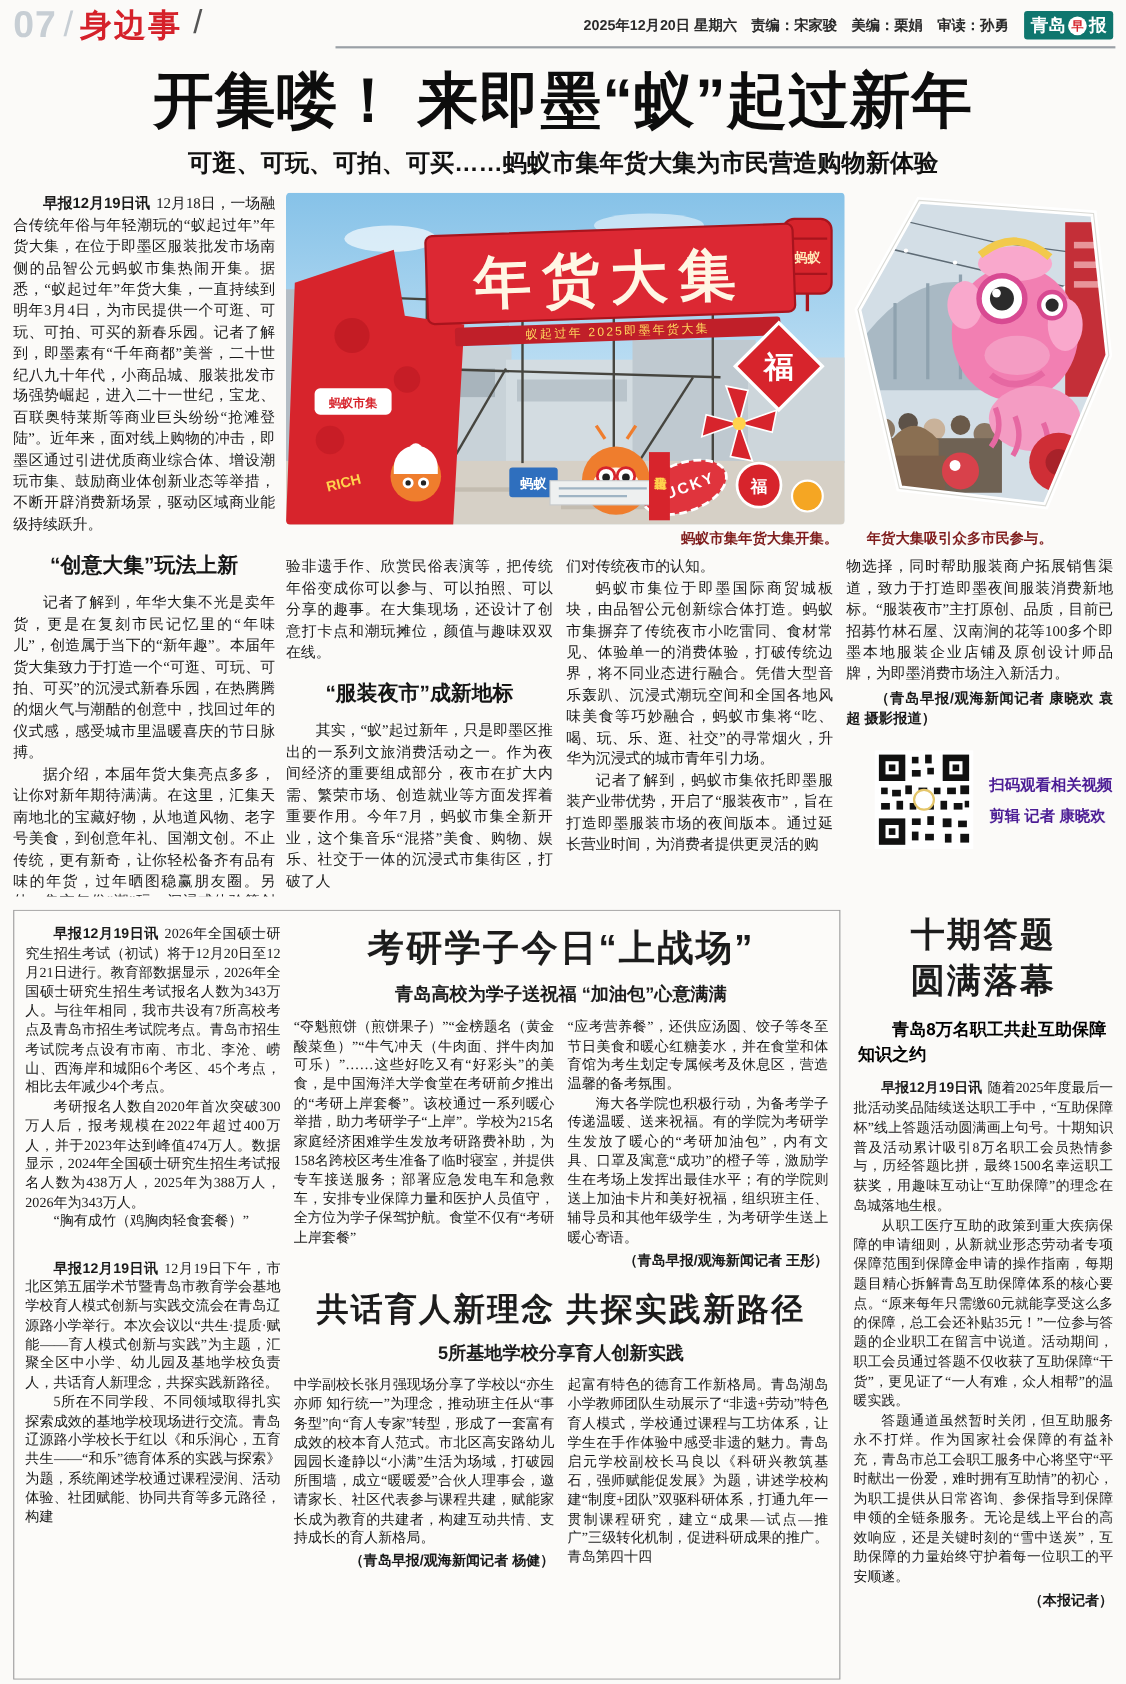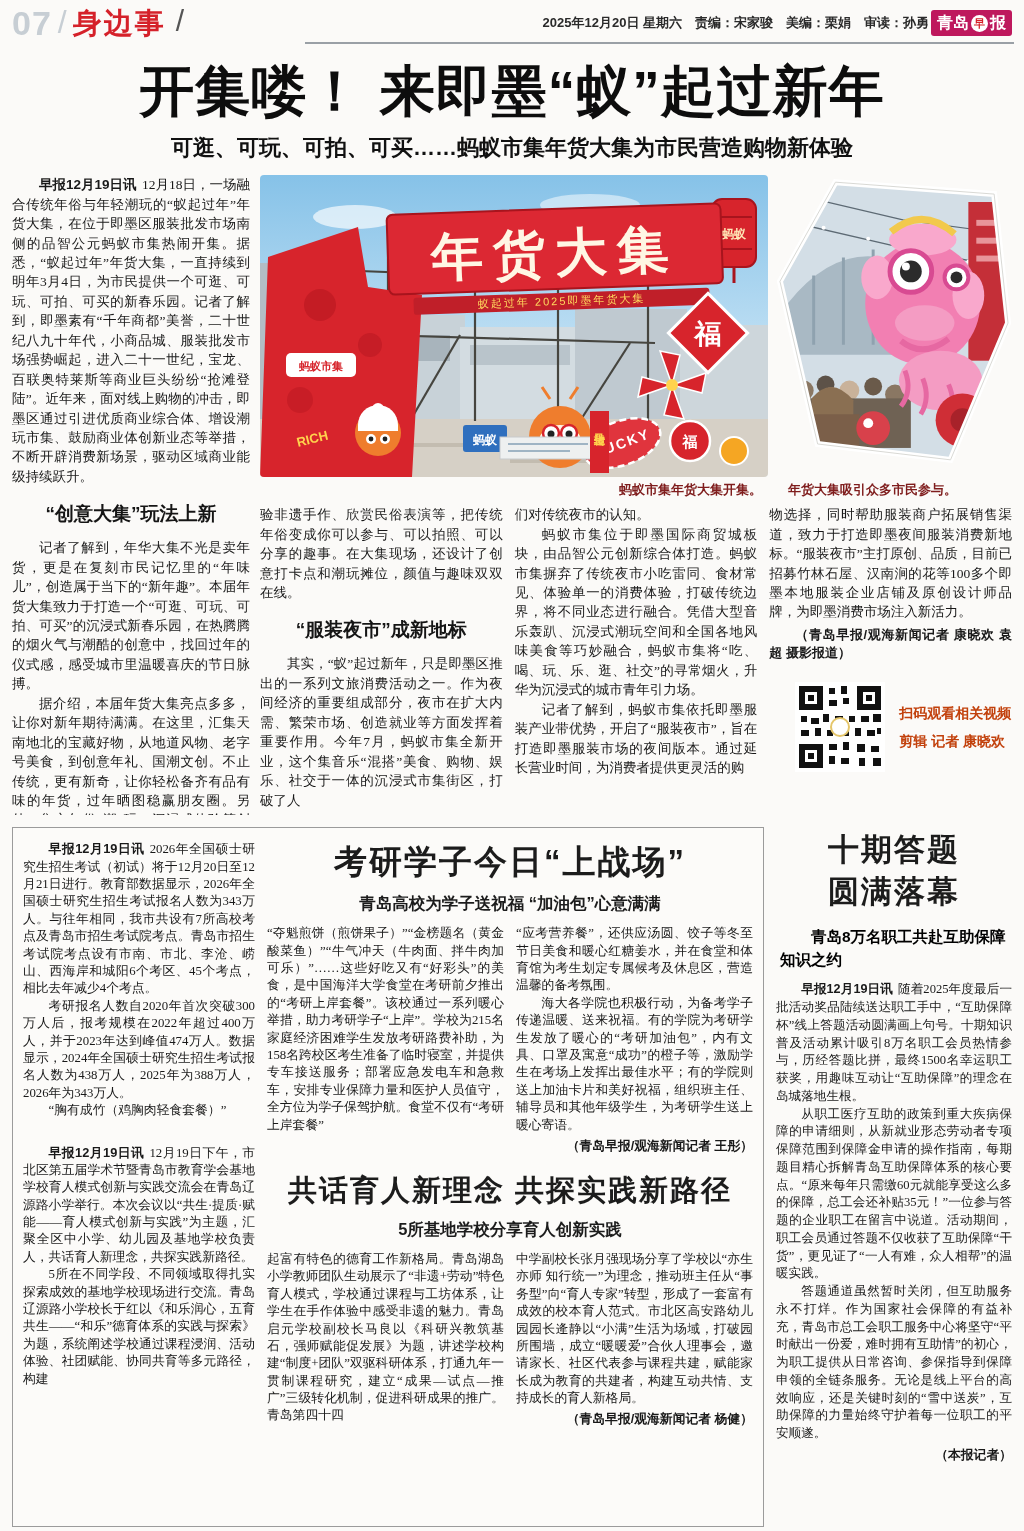--- a/index.html
+++ b/index.html
@@ -6,23 +6,23 @@
   html,body{width:1024px;height:1531px}
   body{background:#fbfaf8;color:#191919;font-family:"Liberation Serif",serif;overflow:hidden;position:relative}
 
   
   .hdr{position:relative;height:48px;padding:4px 12px 0}
   .pgnum{font-family:"Liberation Sans",sans-serif;font-size:34px;font-weight:700;color:#c7ced4;letter-spacing:1px}
   .slash-gray{font-family:"Liberation Sans",sans-serif;font-size:32px;color:#c7ced4;margin:0 6px;font-weight:400}
   .section-title{font-family:"Liberation Sans",sans-serif;font-size:29px;font-weight:900;color:#d5212a;letter-spacing:2px}
   .slash-dark{font-family:"Liberation Sans",sans-serif;font-size:30px;color:#555;margin-left:10px;font-weight:300}
   .hdr-left{display:flex;align-items:flex-start}
-  .hdr-right{position:absolute;right:12px;top:10px;display:flex;align-items:center;gap:2px}
+  .hdr-right{position:absolute;right:12px;top:10px;display:flex;align-items:center;gap:14px}
   .date-info{font-family:"Liberation Sans",sans-serif;font-size:13px;font-weight:700;color:#2a2a2a}
-  .masthead{background:#be185d;color:#fff;font-family:"Liberation Sans",sans-serif;font-weight:900;font-size:16px;height:26px;padding:0 6px;border-radius:3px;display:flex;align-items:center;gap:2px}
+  .masthead{background:#0f766e;color:#fff;font-family:"Liberation Sans",sans-serif;font-weight:900;font-size:16px;height:26px;padding:0 6px;border-radius:3px;display:flex;align-items:center;gap:2px}
   .masthead .circ{background:#fff;color:#d5212a;width:17px;height:17px;border-radius:50%;font-size:11px;display:flex;align-items:center;justify-content:center;font-weight:900}
   .hdr-line{position:absolute;left:305px;right:10px;top:42px;height:2px;background:#9aa0a6}
 
   
   .main-headline{text-align:center;font-family:"Liberation Sans",sans-serif;font-weight:900;font-size:55px;letter-spacing:1px;color:#0d0d0d;margin-top:12px;line-height:1.15}
   .main-subhead{text-align:center;font-family:"Liberation Sans",sans-serif;font-weight:700;font-size:22px;color:#111;margin:10px 0 12px}
 
   
   .lead{display:flex;gap:10px;padding:0 12px;height:640px;overflow:hidden}
   .lead-col1{width:238px;flex:none}
@@ -37,21 +37,21 @@
   .lead-cols{display:flex;gap:12px;flex:1;overflow:hidden}
   .lead-cols>div{flex:1}
 
   .bt{font-size:13.5px;line-height:1.44;text-align:justify}
   .indent{text-indent:2em}
   .dl{font-family:"Liberation Sans",sans-serif;font-weight:700;margin-right:.4em}
   .colsub{font-family:"Liberation Sans",sans-serif;font-weight:900;font-size:19px;text-align:center;margin:15px 0 11px;color:#151515}
   .byline{font-family:"Liberation Sans",sans-serif;font-weight:700;font-size:13px;margin-top:4px;text-align:justify;text-indent:2em}
 
   .qr-row{display:flex;align-items:center;gap:14px;margin-top:20px;padding-left:26px}
-  .qr-text{font-family:"Liberation Sans",sans-serif;font-weight:700;font-size:14px;line-height:2.0;color:#c2410c}
+  .qr-text{font-family:"Liberation Sans",sans-serif;font-weight:700;font-size:14px;line-height:2.0;color:#4c1d95}
 
   
   .bottom{display:flex;gap:12px;padding:0 12px;margin-top:12px;height:700px;overflow:hidden}
   .box{width:752px;flex:none;border:1px solid #9b9b9b;padding:12px 10px;display:flex;gap:12px;background:#fcfbf9}
   .box-left{width:232px;flex:none}
   .box-main{flex:1}
   .box .bt{font-size:12.8px;line-height:1.36}
   .art-headline{font-family:"Liberation Sans",sans-serif;font-weight:800;font-size:33px;text-align:center;letter-spacing:2px;color:#1c1c1c}
   .art-subhead{font-family:"Liberation Sans",sans-serif;font-weight:700;font-size:16.5px;text-align:center;margin:8px 0 10px;color:#1c1c1c}
   .twocol{display:flex;gap:12px}
@@ -384,25 +384,25 @@
             <p class="byline-r">（青岛早报/观海新闻记者 王彤）</p>
           </div>
         </div>
       </div>
 
       <div class="art2">
         <div class="art-headline" style="font-size:29px">共话育人新理念 共探实践新路径</div>
         <div class="art-subhead">5所基地学校分享育人创新实践</div>
         <div class="twocol">
           <div>
-            <p class="bt">起富有特色的德育工作新格局。青岛湖岛小学教师团队生动展示了“非遗+劳动”特色育人模式，学校通过课程与工坊体系，让学生在手作体验中感受非遗的魅力。青岛启元学校副校长马良以《科研兴教筑基石，强师赋能促发展》为题，讲述学校构建“制度+团队”双驱科研体系，打通九年一贯制课程研究，建立“成果—试点—推广”三级转化机制，促进科研成果的推广。青岛第四十四</p>
+            <p class="bt">中学副校长张月强现场分享了学校以“亦生亦师 知行统一”为理念，推动班主任从“事务型”向“育人专家”转型，形成了一套富有成效的校本育人范式。市北区高安路幼儿园园长逄静以“小满”生活为场域，打破园所围墙，成立“暖暖爱”合伙人理事会，邀请家长、社区代表参与课程共建，赋能家长成为教育的共建者，构建互动共情、支持成长的育人新格局。</p>
+            <p class="byline-r">（青岛早报/观海新闻记者 杨健）</p>
           </div>
           <div>
-            <p class="bt">中学副校长张月强现场分享了学校以“亦生亦师 知行统一”为理念，推动班主任从“事务型”向“育人专家”转型，形成了一套富有成效的校本育人范式。市北区高安路幼儿园园长逄静以“小满”生活为场域，打破园所围墙，成立“暖暖爱”合伙人理事会，邀请家长、社区代表参与课程共建，赋能家长成为教育的共建者，构建互动共情、支持成长的育人新格局。</p>
-            <p class="byline-r">（青岛早报/观海新闻记者 杨健）</p>
+            <p class="bt">起富有特色的德育工作新格局。青岛湖岛小学教师团队生动展示了“非遗+劳动”特色育人模式，学校通过课程与工坊体系，让学生在手作体验中感受非遗的魅力。青岛启元学校副校长马良以《科研兴教筑基石，强师赋能促发展》为题，讲述学校构建“制度+团队”双驱科研体系，打通九年一贯制课程研究，建立“成果—试点—推广”三级转化机制，促进科研成果的推广。青岛第四十四</p>
           </div>
         </div>
       </div>
     </div>
   </div>
 
   <div class="right-art">
     <div class="right-headline">
       <div>十期答题</div>
       <div>圆满落幕</div>

